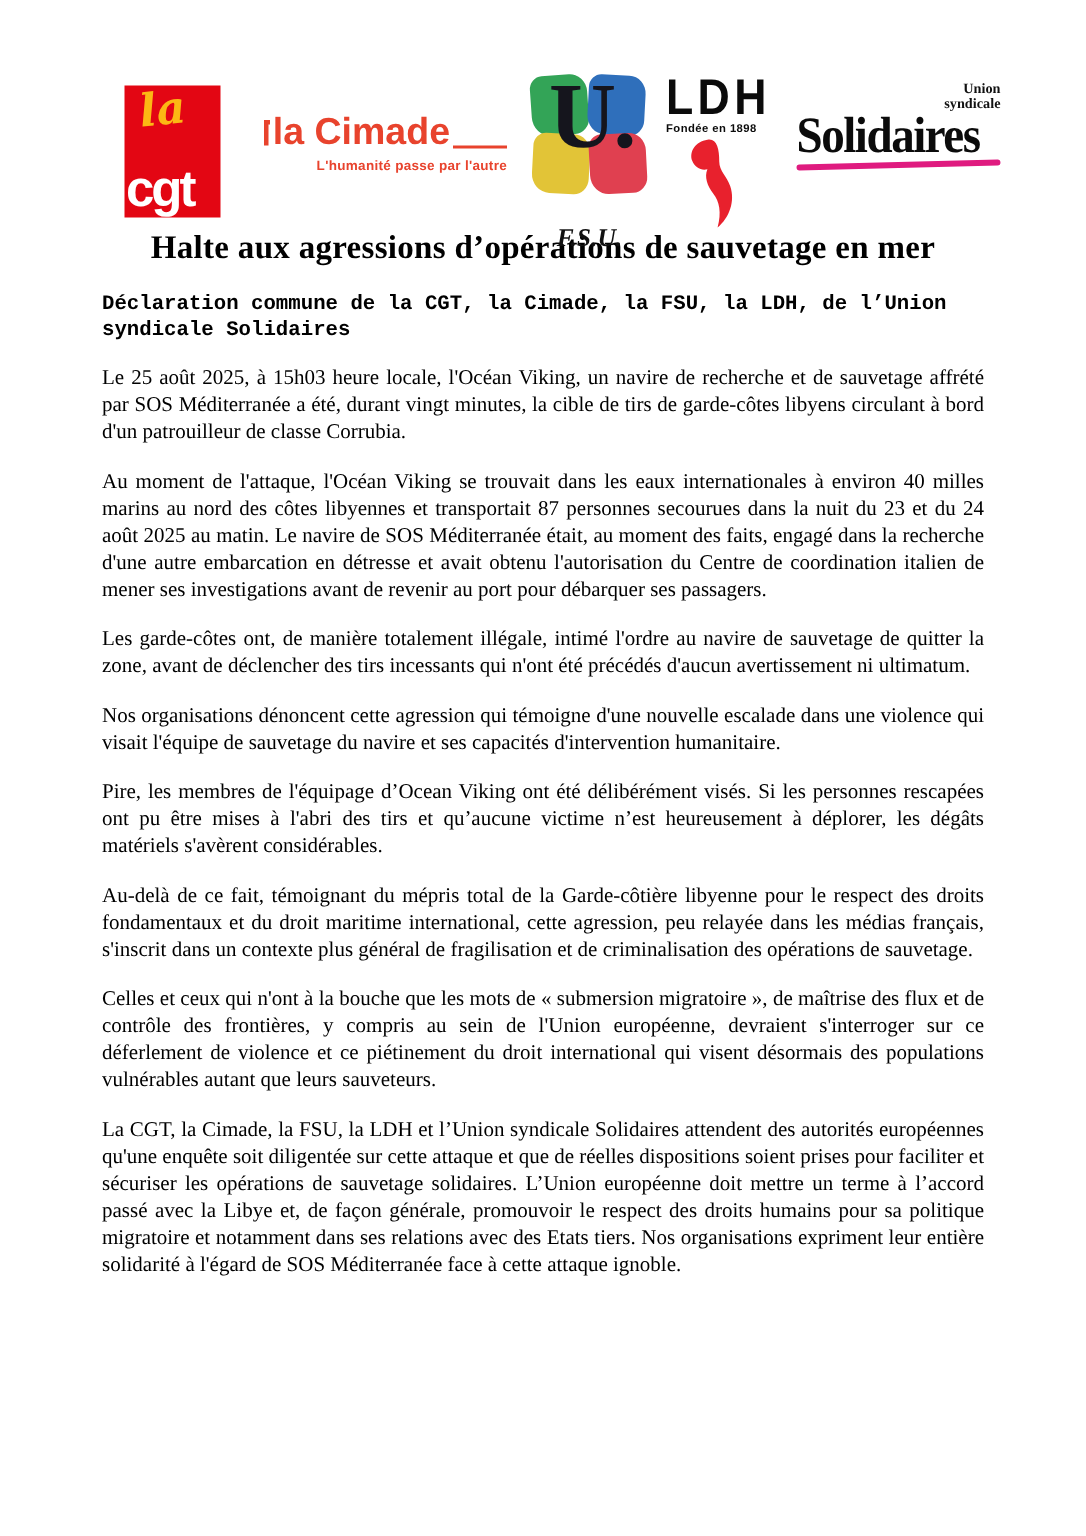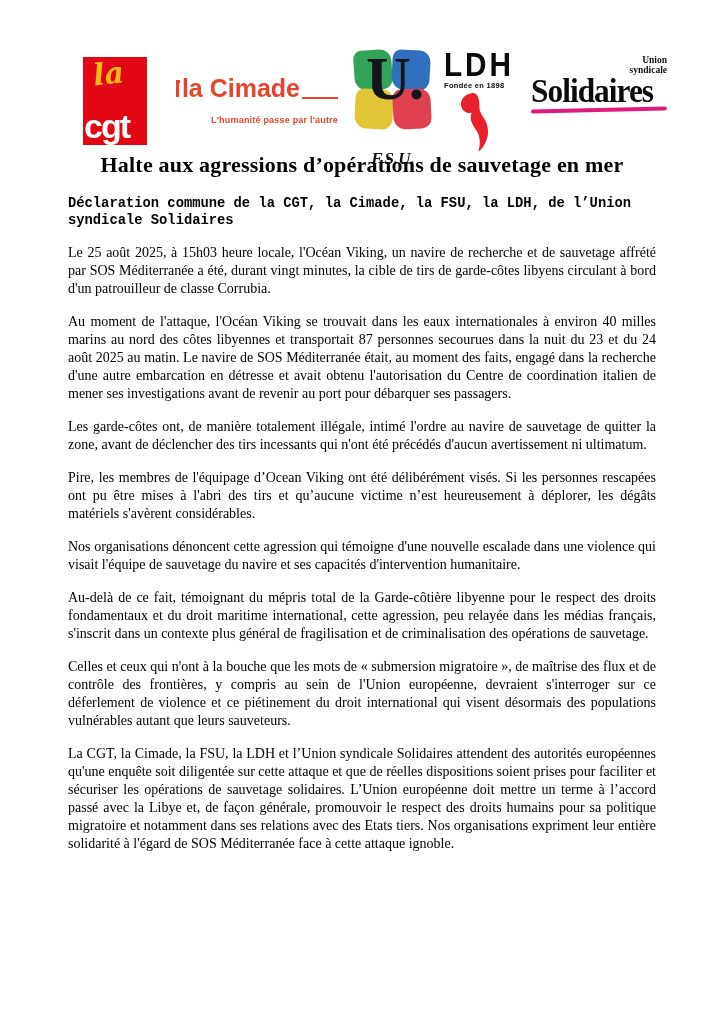--- a/index.html
+++ b/index.html
@@ -55,21 +55,21 @@
   .cimade .cimade-name {
     font-weight: 700; font-size: 25px; letter-spacing: 0px;
     line-height: 25px; white-space: nowrap;
   }
   .cimade .cimade-underline {
     display: inline-block; flex: 1 0 36px; height: 2px;
     background: #e8432d; margin-left: 2px; margin-bottom: 2px;
   }
   .cimade .cimade-tagline {
     font-size: 9px; font-weight: 700;
-    text-align: right; margin-top: 14px; letter-spacing: 0.2px;
+    text-align: right; margin-top: 4px; letter-spacing: 0.2px;
   }
 
   
   .fsu { position: absolute; left: 352px; top: 50px; width: 82px; }
   .fsu .tiles { position: relative; width: 78px; height: 80px; margin: 0 auto; }
   .fsu .tile { position: absolute; width: 38px; height: 40px; border-radius: 22% 30% 26% 32%; }
   .fsu .tile.tl { left: 0;  top: 0;  background: #33a457; transform: rotate(-4deg); }
   .fsu .tile.tr { left: 38px; top: 0; background: #2f6fbb; transform: rotate(3deg); }
   .fsu .tile.bl { left: 1px; top: 39px; background: #e2c437; transform: rotate(3deg); }
   .fsu .tile.br { left: 39px; top: 39px; background: #e04050; transform: rotate(-3deg); }
@@ -191,20 +191,20 @@
 
   </header>
 
   <main class="doc">
     <h1 class="doc-title">Halte aux agressions d’opérations de sauvetage en mer</h1>
     <p class="doc-subtitle">Déclaration commune de la CGT, la Cimade, la FSU, la LDH, de l’Union syndicale Solidaires</p>
 
     <p class="para">Le 25 août 2025, à 15h03 heure locale, l'Océan Viking, un navire de recherche et de sauvetage affrété par SOS Méditerranée a été, durant vingt minutes, la cible de tirs de garde-côtes libyens circulant à bord d'un patrouilleur de classe Corrubia.</p>
     <p class="para">Au moment de l'attaque, l'Océan Viking se trouvait dans les eaux internationales à environ 40 milles marins au nord des côtes libyennes et transportait 87 personnes secourues dans la nuit du 23 et du 24 août 2025 au matin. Le navire de SOS Méditerranée était, au moment des faits, engagé dans la recherche d'une autre embarcation en détresse et avait obtenu l'autorisation du Centre de coordination italien de mener ses investigations avant de revenir au port pour débarquer ses passagers.</p>
     <p class="para">Les garde-côtes ont, de manière totalement illégale, intimé l'ordre au navire de sauvetage de quitter la zone, avant de déclencher des tirs incessants qui n'ont été précédés d'aucun avertissement ni ultimatum.</p>
+    <p class="para">Nos organisations dénoncent cette agression qui témoigne d'une nouvelle escalade dans une violence qui visait l'équipe de sauvetage du navire et ses capacités d'intervention humanitaire.</p>
     <p class="para">Pire, les membres de l'équipage d’Ocean Viking ont été délibérément visés. Si les personnes rescapées ont pu être mises à l'abri des tirs et qu’aucune victime n’est heureusement à déplorer, les dégâts matériels s'avèrent considérables.</p>
-    <p class="para">Nos organisations dénoncent cette agression qui témoigne d'une nouvelle escalade dans une violence qui visait l'équipe de sauvetage du navire et ses capacités d'intervention humanitaire.</p>
     <p class="para">Au-delà de ce fait, témoignant du mépris total de la Garde-côtière libyenne pour le respect des droits fondamentaux et du droit maritime international, cette agression, peu relayée dans les médias français, s'inscrit dans un contexte plus général de fragilisation et de criminalisation des opérations de sauvetage.</p>
     <p class="para">Celles et ceux qui n'ont à la bouche que les mots de « submersion migratoire », de maîtrise des flux et de contrôle des frontières, y compris au sein de l'Union européenne, devraient s'interroger sur ce déferlement de violence et ce piétinement du droit international qui visent désormais des populations vulnérables autant que leurs sauveteurs.</p>
     <p class="para">La CGT, la Cimade, la FSU, la LDH et l’Union syndicale Solidaires attendent des autorités européennes qu'une enquête soit diligentée sur cette attaque et que de réelles dispositions soient prises pour faciliter et sécuriser les opérations de sauvetage solidaires. L’Union européenne doit mettre un terme à l’accord passé avec la Libye et, de façon générale, promouvoir le respect des droits humains pour sa politique migratoire et notamment dans ses relations avec des Etats tiers. Nos organisations expriment leur entière solidarité à l'égard de SOS Méditerranée face à cette attaque ignoble.</p>
   </main>
 
 </div>
 
 </body></html>

